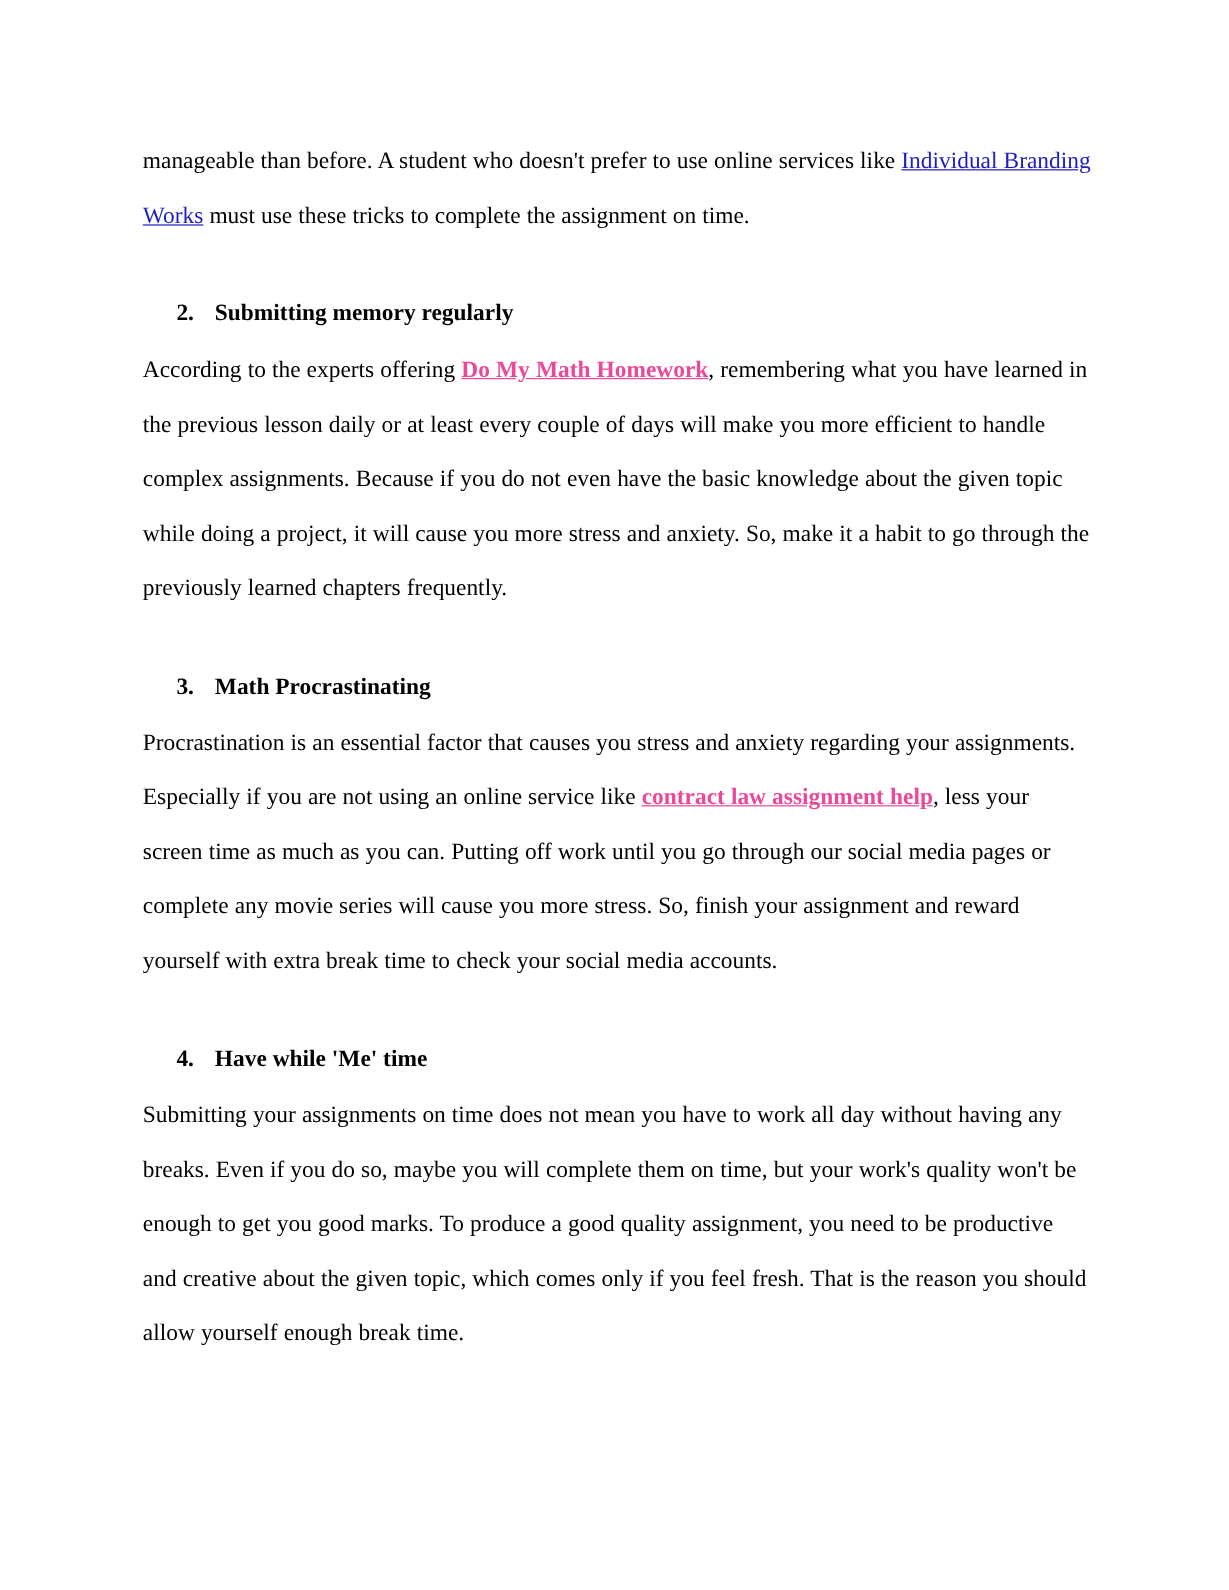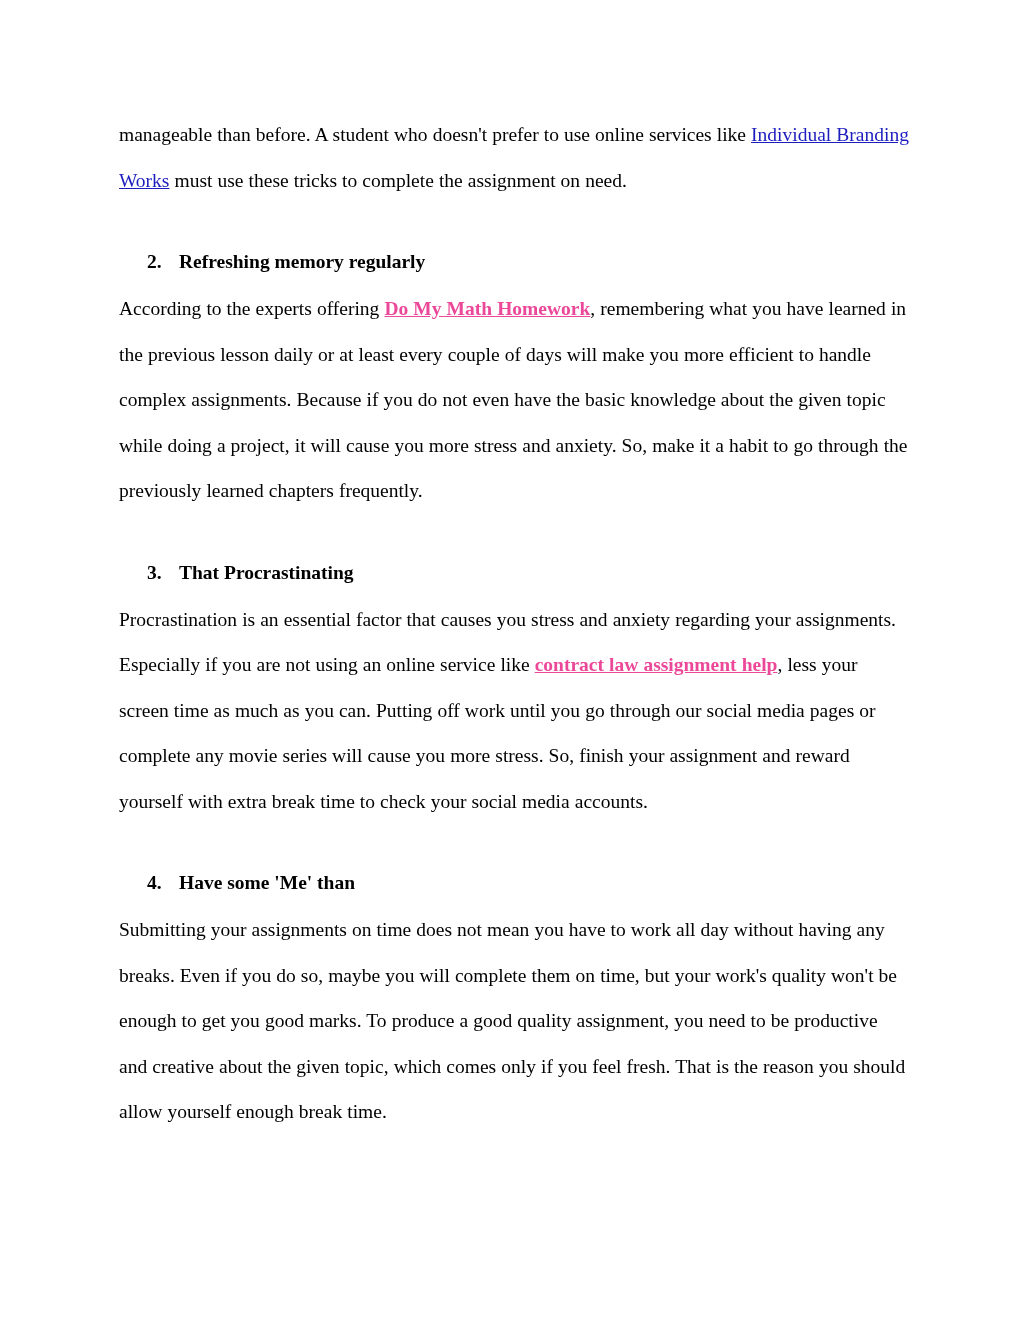--- a/index.html
+++ b/index.html
@@ -70,40 +70,40 @@
   .heading-block {
     margin-bottom: 2px;
   }
 </style>
 </head>
 <body>
 
 <div class="page">
   <div class="content">
 
-    <p class="body-para"><span>manageable than before. A student who doesn't prefer to use online services like </span><a class="link-plain" href="#">Individual Branding Works</a><span> must use these tricks to complete the assignment on need.</span></p>
+    <p class="body-para"><span>manageable than before. A student who doesn't prefer to use online services like </span><a class="link-plain" href="#">Individual Branding Works</a><span> must use these tricks to complete the assignment on time.</span></p>
 
     <div class="para-gap-lg"></div>
 
     <ol class="num-list">
-      <li class="num-item heading-block"><span class="num">2.</span><span>Refreshing memory regularly</span></li>
+      <li class="num-item heading-block"><span class="num">2.</span><span>Submitting memory regularly</span></li>
     </ol>
 
     <p class="body-para"><span>According to the experts offering </span><a class="link-bold" href="#">Do My Math Homework</a><span>, remembering what you have learned in the previous lesson daily or at least every couple of days will make you more efficient to handle complex assignments. Because if you do not even have the basic knowledge about the given topic while doing a project, it will cause you more stress and anxiety. So, make it a habit to go through the previously learned chapters frequently.</span></p>
 
     <div class="para-gap-lg"></div>
 
     <ol class="num-list">
-      <li class="num-item heading-block"><span class="num">3.</span><span>That Procrastinating</span></li>
+      <li class="num-item heading-block"><span class="num">3.</span><span>Math Procrastinating</span></li>
     </ol>
 
     <p class="body-para"><span>Procrastination is an essential factor that causes you stress and anxiety regarding your assignments. Especially if you are not using an online service like </span><a class="link-bold" href="#">contract law assignment help</a><span>, less your screen time as much as you can. Putting off work until you go through our social media pages or complete any movie series will cause you more stress. So, finish your assignment and reward yourself with extra break time to check your social media accounts.</span></p>
 
     <div class="para-gap-lg"></div>
 
     <ol class="num-list">
-      <li class="num-item heading-block"><span class="num">4.</span><span>Have some 'Me' than</span></li>
+      <li class="num-item heading-block"><span class="num">4.</span><span>Have while 'Me' time</span></li>
     </ol>
 
     <p class="body-para"><span>Submitting your assignments on time does not mean you have to work all day without having any breaks. Even if you do so, maybe you will complete them on time, but your work's quality won't be enough to get you good marks. To produce a good quality assignment, you need to be productive and creative about the given topic, which comes only if you feel fresh. That is the reason you should allow yourself enough break time.</span></p>
 
   </div>
 </div>
 
 </body></html>

